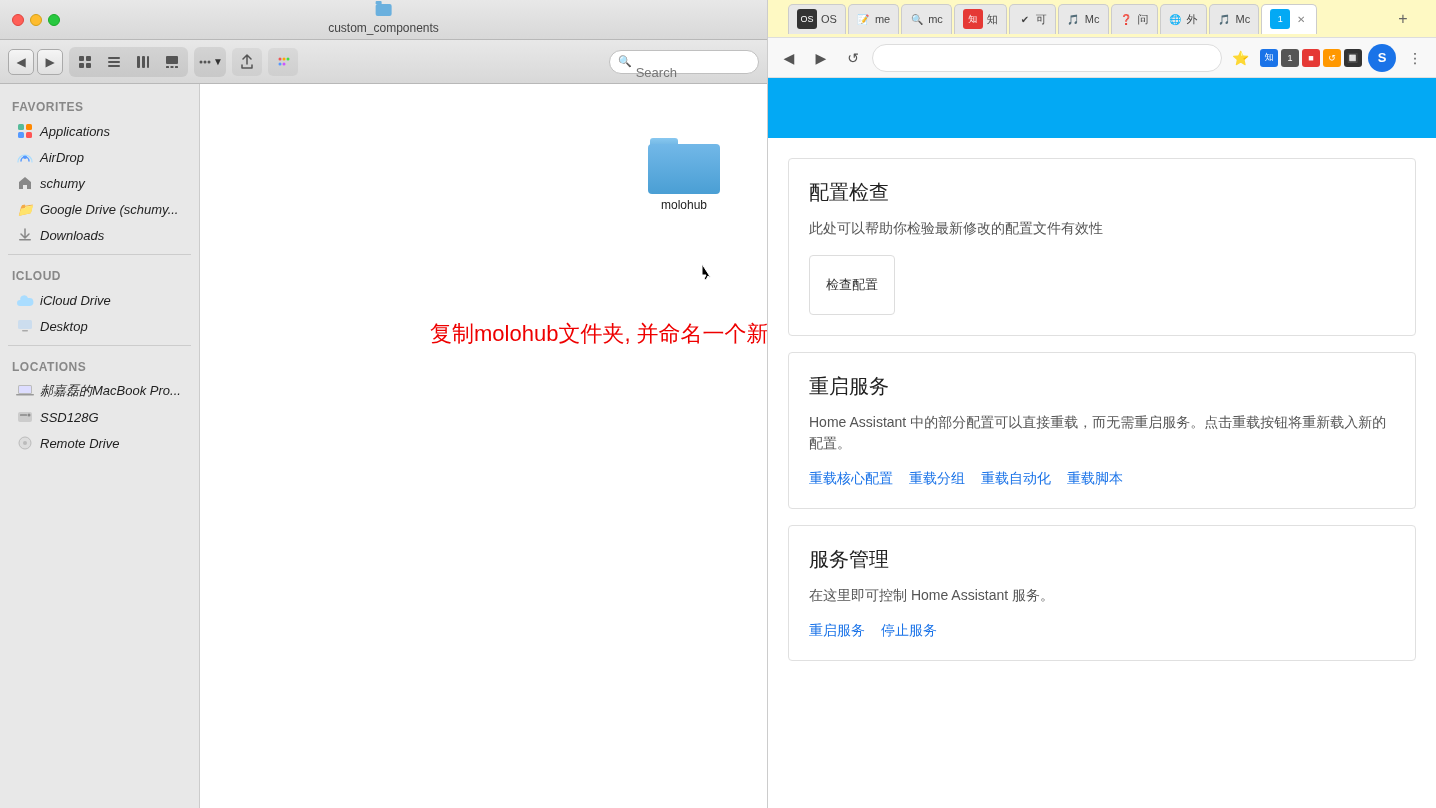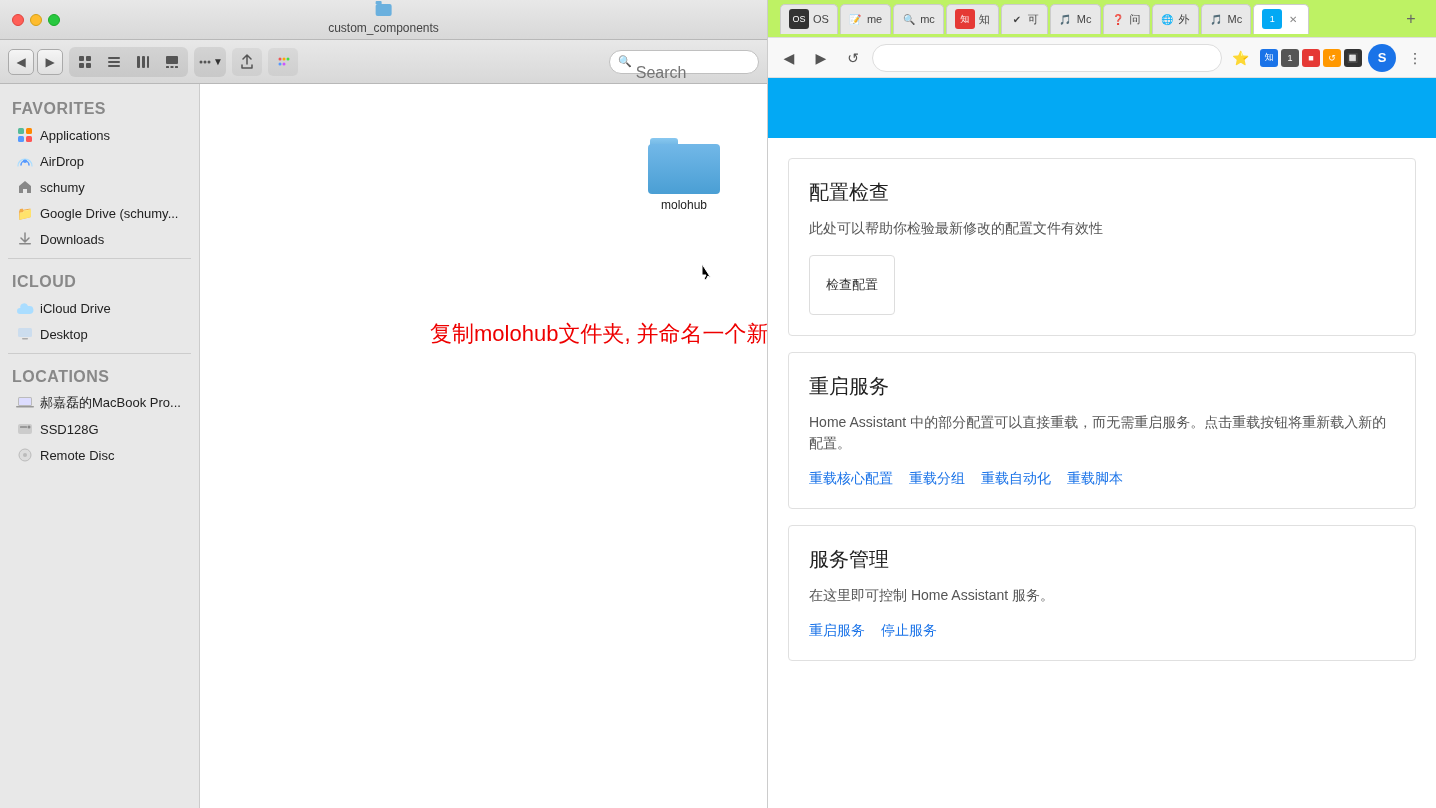--- a/index.html
+++ b/index.html
@@ -142,21 +142,21 @@
       display: flex;
       align-items: center;
       padding: 0 8px;
       gap: 4px;
     }
 
     .search-box input {
       border: none;
       outline: none;
       background: transparent;
-      font-size: 16px;
+      font-size: 13px;
       color: #333;
       width: 100%;
       margin-top: 22px;
     }
 
     .search-icon-small {
       color: #999;
       font-size: 11px;
     }
 
@@ -170,38 +170,39 @@
     .finder-sidebar {
       width: 200px;
       background: #e8e8e8;
       border-right: 1px solid #ccc;
       padding: 8px 0;
       overflow-y: auto;
       flex-shrink: 0;
     }
 
     .sidebar-section-label {
-      font-size: 16px;
+      font-size: 12px;
       font-weight: 600;
       color: #888;
       text-transform: uppercase;
       letter-spacing: 0.5px;
       padding: 8px 12px 4px 12px;
     }
 
     .sidebar-item {
       display: flex;
       align-items: center;
       padding: 4px 12px;
       gap: 6px;
       cursor: pointer;
       border-radius: 5px;
       margin: 0 4px;
       font-size: 13px;
       color: #222;
+      font-style: italic;
     }
 
     .sidebar-icon {
       width: 18px;
       height: 18px;
       display: flex;
       align-items: center;
       justify-content: center;
       flex-shrink: 0;
       font-size: 14px;
@@ -289,25 +290,25 @@
     .browser-window {
       width: 668px;
       height: 808px;
       display: flex;
       flex-direction: column;
       background: #fff;
     }
 
     .browser-titlebar {
       height: 38px;
-      background: #bef264;
+      background: #fef9c3;
       border-bottom: 1px solid #ddd;
       display: flex;
       align-items: center;
-      padding: 0 12px;
+      padding: 0 20px;
       gap: 6px;
     }
 
     .browser-tabs {
       display: flex;
       align-items: center;
       gap: 2px;
       flex: 1;
       overflow: hidden;
     }
@@ -706,21 +707,21 @@
         <span>SSD128G</span>
       </div>
 
       <div class="sidebar-item">
         <div class="sidebar-icon">
           <svg width="16" height="16" viewBox="0 0 16 16" fill="none">
             <circle cx="8" cy="8" r="6" fill="#ddd" stroke="#bbb" stroke-width="1"></circle>
             <circle cx="8" cy="8" r="2" fill="#bbb"></circle>
           </svg>
         </div>
-        <span>Remote Disc</span>
+        <span>Remote Drive</span>
       </div>
     </div>
 
     <div class="finder-main">
 
       <div class="folder-item">
         <div class="big-folder-icon">
           <div class="big-folder-tab"></div>
           <div class="big-folder-body"></div>
         </div>

